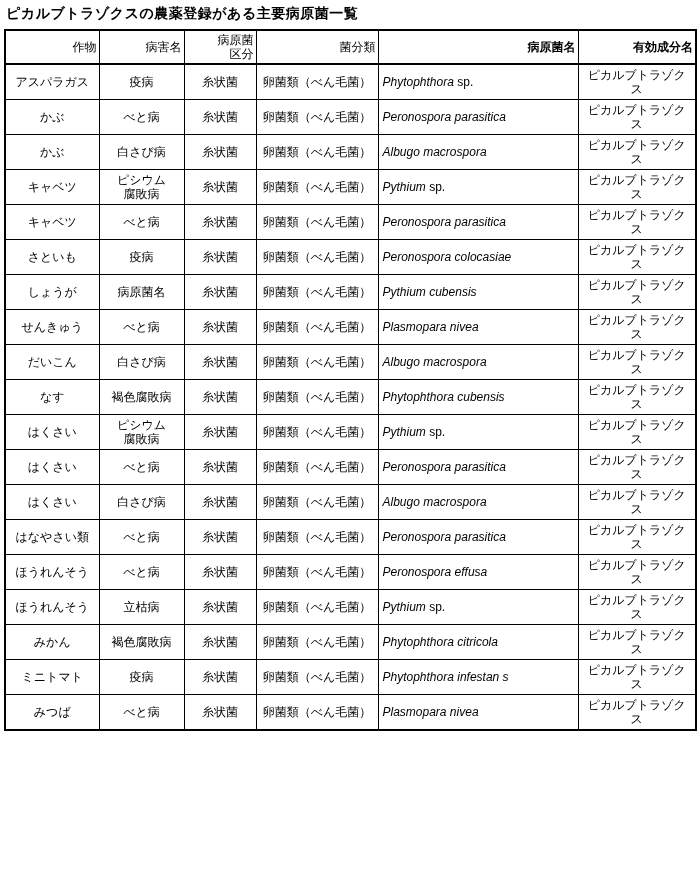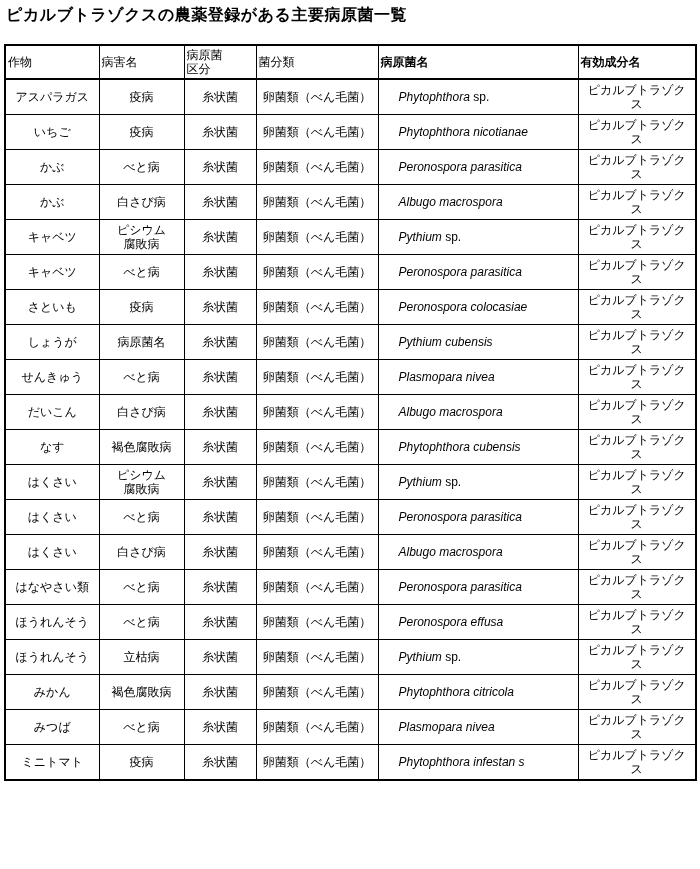--- a/index.html
+++ b/index.html
@@ -9,49 +9,49 @@
     width: 700px;
     height: 869px;
     overflow: hidden;
     font-family: "Liberation Sans", "DejaVu Sans", sans-serif;
     color: #000000;
   }
   .page {
     padding: 2px 4px 0 4px;
   }
   .title {
-    font-size: 16px;
+    font-size: 14px;
     font-weight: bold;
-    margin: 3px 0 18px 2px;
+    margin: 3px 0 6px 2px;
     letter-spacing: 0.5px;
   }
   table.pathogen-table {
     border-collapse: collapse;
     table-layout: fixed;
     width: 691px;
     border: 2px solid #000;
   }
   th, td {
     border: 1px solid #000;
     font-size: 12px;
     line-height: 14px;
     padding: 3px 3px;
     vertical-align: middle;
     white-space: pre-line;
     overflow: hidden;
   }
   thead th {
     font-weight: normal;
-    text-align: left;
+    text-align: right;
     border-bottom: 2px solid #000;
     padding: 2px 2px;
   }
   thead th.bold { font-weight: bold; }
   td.td-center { text-align: center; }
-  td.td-left   { text-align: left; padding-left: 20px; }
+  td.td-left   { text-align: left; padding-left: 4px; }
   td i { font-style: italic; }
 </style>
 </head>
 <body>
 
 <div class="page">
   <div class="title">ピカルブトラゾクスの農薬登録がある主要病原菌一覧</div>
   <table class="pathogen-table">
     <colgroup>
       <col style="width:94px">
@@ -75,28 +75,20 @@
     <tbody id="tbody">
         <tr>
           <td class="td-center">アスパラガス</td>
           <td class="td-center">疫病</td>
           <td class="td-center">糸状菌</td>
           <td class="td-center">卵菌類（べん毛菌）</td>
           <td class="td-left"><i>Phytophthora</i> sp.</td>
           <td class="td-center">ピカルブトラゾクス</td>
         </tr>
         <tr>
-          <td class="td-center">いちご</td>
-          <td class="td-center">疫病</td>
-          <td class="td-center">糸状菌</td>
-          <td class="td-center">卵菌類（べん毛菌）</td>
-          <td class="td-left"><i>Phytophthora nicotianae</i></td>
-          <td class="td-center">ピカルブトラゾクス</td>
-        </tr>
-        <tr>
           <td class="td-center">かぶ</td>
           <td class="td-center">べと病</td>
           <td class="td-center">糸状菌</td>
           <td class="td-center">卵菌類（べん毛菌）</td>
           <td class="td-left"><i>Peronospora parasitica</i></td>
           <td class="td-center">ピカルブトラゾクス</td>
         </tr>
         <tr>
           <td class="td-center">かぶ</td>
           <td class="td-center">白さび病</td>
@@ -213,30 +205,30 @@
         </tr>
         <tr>
           <td class="td-center">みかん</td>
           <td class="td-center">褐色腐敗病</td>
           <td class="td-center">糸状菌</td>
           <td class="td-center">卵菌類（べん毛菌）</td>
           <td class="td-left"><i>Phytophthora citricola</i></td>
           <td class="td-center">ピカルブトラゾクス</td>
         </tr>
         <tr>
-          <td class="td-center">みつば</td>
-          <td class="td-center">べと病</td>
-          <td class="td-center">糸状菌</td>
-          <td class="td-center">卵菌類（べん毛菌）</td>
-          <td class="td-left"><i>Plasmopara nivea</i></td>
-          <td class="td-center">ピカルブトラゾクス</td>
-        </tr>
-        <tr>
           <td class="td-center">ミニトマト</td>
           <td class="td-center">疫病</td>
           <td class="td-center">糸状菌</td>
           <td class="td-center">卵菌類（べん毛菌）</td>
           <td class="td-left"><i>Phytophthora infestan s</i></td>
+          <td class="td-center">ピカルブトラゾクス</td>
+        </tr>
+        <tr>
+          <td class="td-center">みつば</td>
+          <td class="td-center">べと病</td>
+          <td class="td-center">糸状菌</td>
+          <td class="td-center">卵菌類（べん毛菌）</td>
+          <td class="td-left"><i>Plasmopara nivea</i></td>
           <td class="td-center">ピカルブトラゾクス</td>
         </tr>
       </tbody>
   </table>
 </div>
 
 </body></html>

